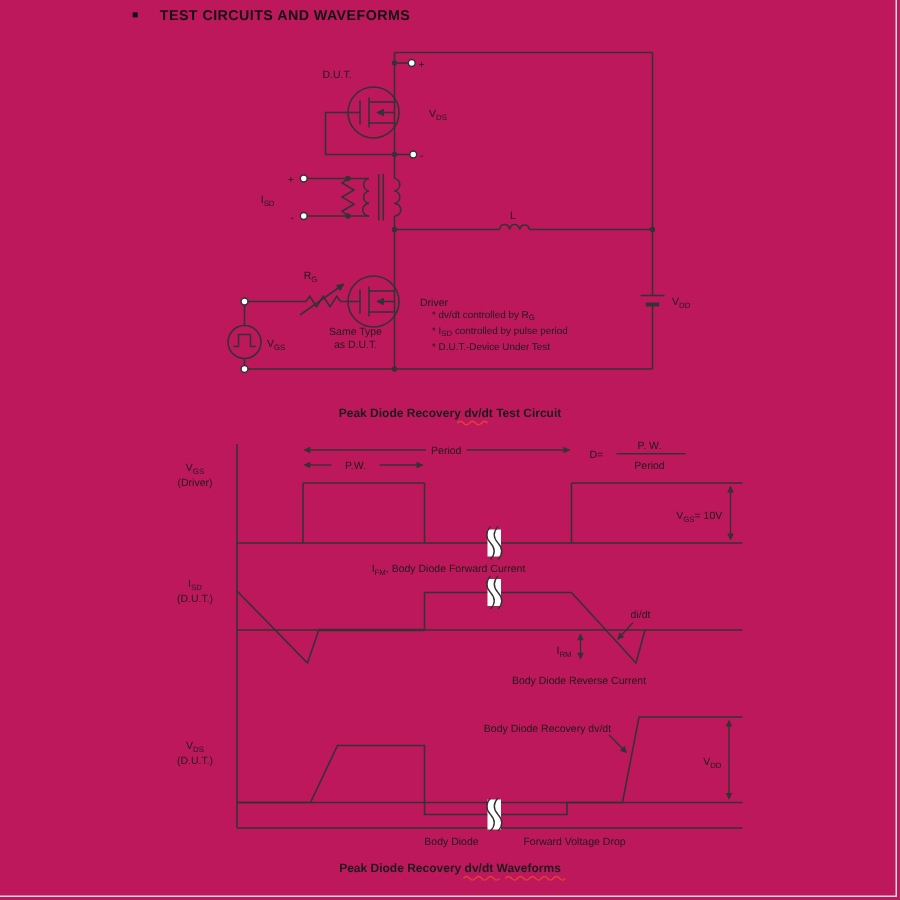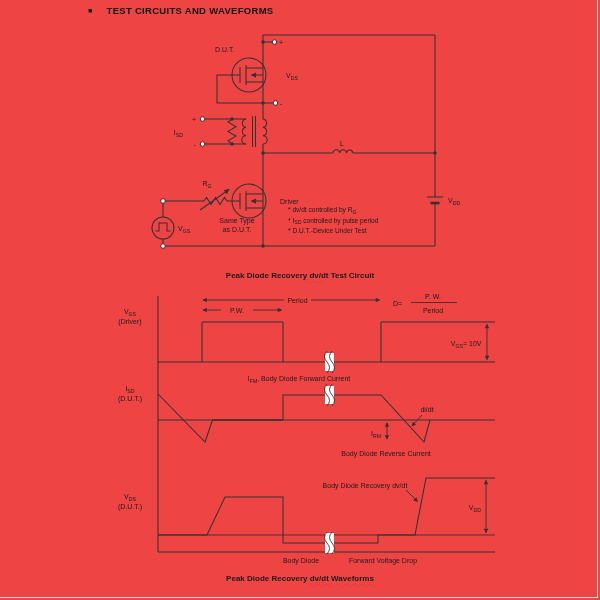--- a/index.html
+++ b/index.html
@@ -1,16 +1,16 @@
 <!DOCTYPE html>
 <html><head>
 <meta charset="utf-8">
 <style>
   html,body{margin:0;padding:0;background:#fff;}
-  #page{position:relative;width:600px;height:600px;background:#ef4444;overflow:hidden;
+  #page{position:relative;width:600px;height:600px;background:#be185d;overflow:hidden;
         font-family:"Liberation Sans",sans-serif;}
   #page::after{content:"";position:absolute;right:2px;top:0;bottom:2px;border-right:1px solid #d8d8d8;
                border-bottom:1px solid #d8d8d8;left:0;pointer-events:none;}
   #hdr{position:absolute;left:88px;top:5px;display:flex;align-items:center;gap:14px;
        font-weight:bold;font-size:9.5px;color:#111;letter-spacing:.3px;}
   #hdr .sq{font-size:7px;line-height:1;}
   svg{position:absolute;left:0;top:0;}
   svg text{fill:#1c1c1c;stroke:none;font-family:"Liberation Sans",sans-serif;font-size:7px;}
   .sub{font-size:5.2px;}
   .cap{font-size:8px;font-weight:bold;}

